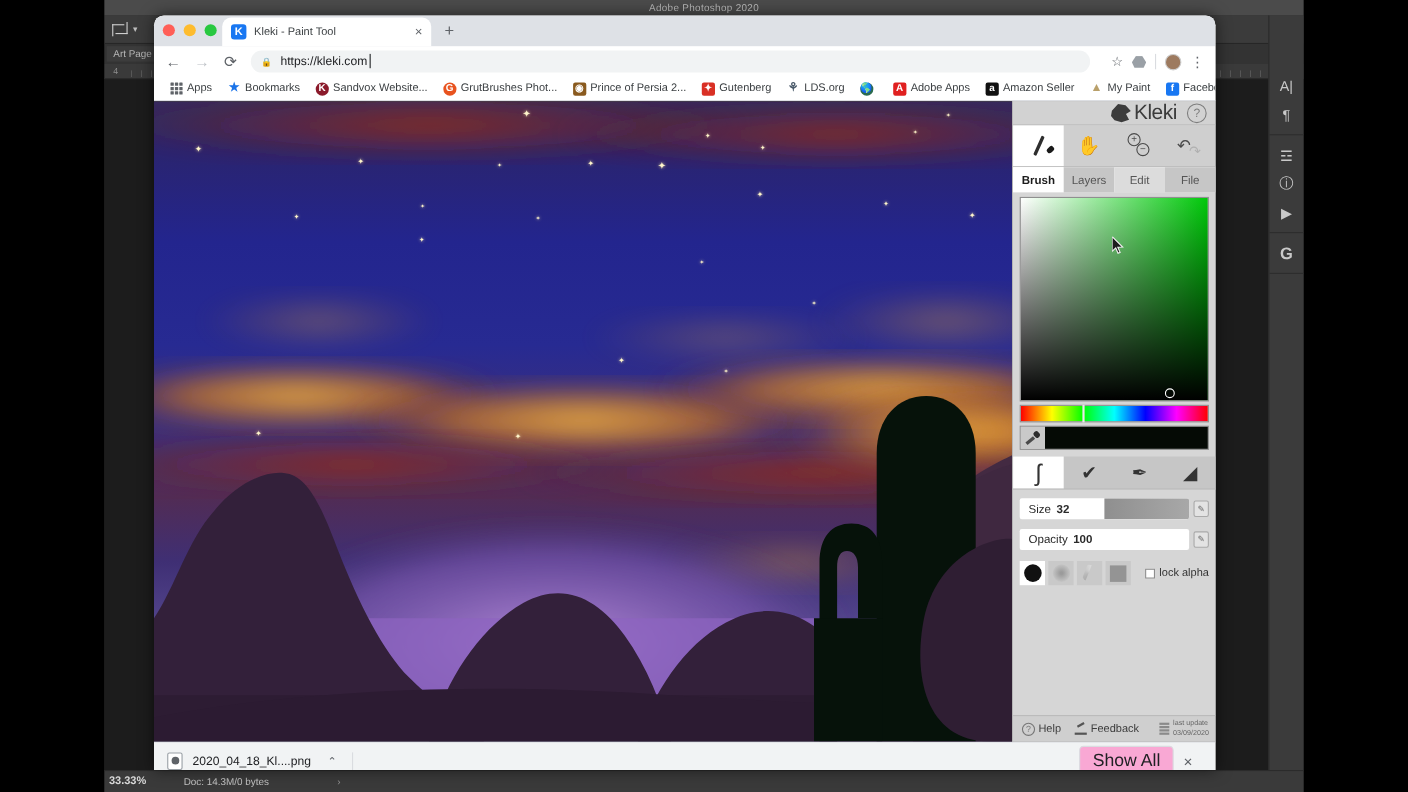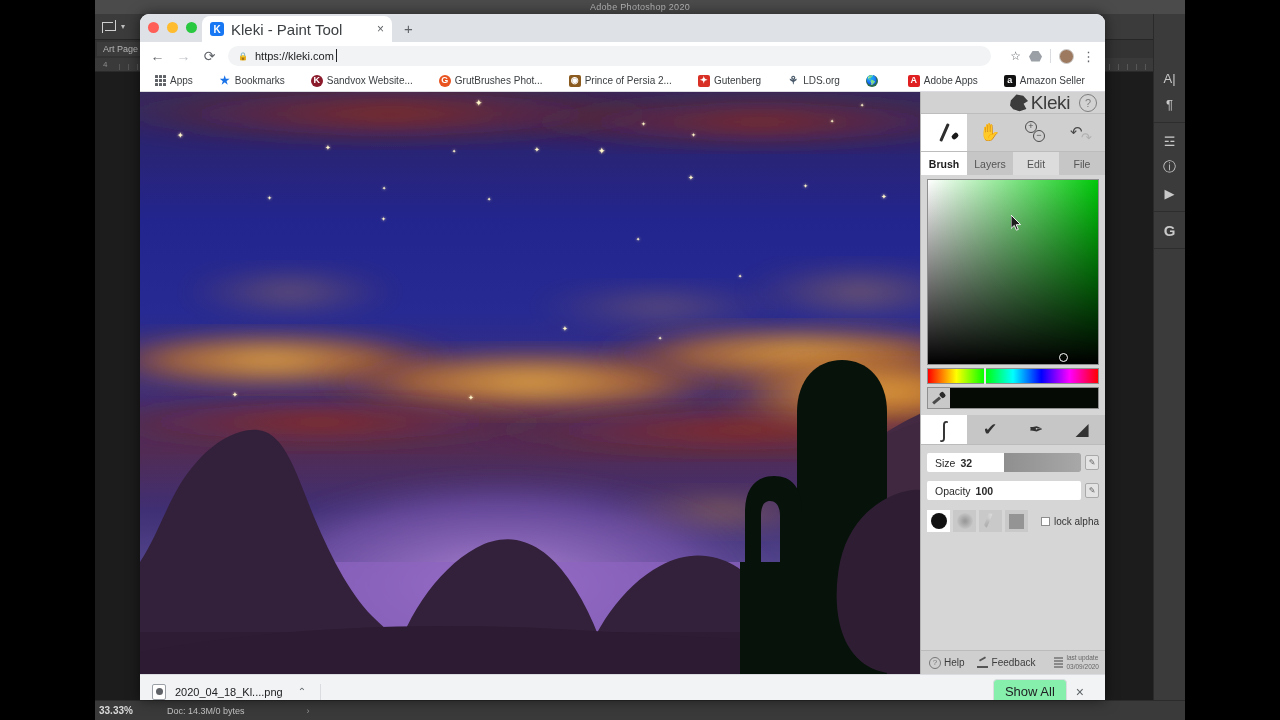--- a/index.html
+++ b/index.html
@@ -50,21 +50,21 @@
 
   
   #tabstrip { position:relative; height:28px; background:#dee1e6; display:flex; align-items:flex-end; padding-left:10px; }
   #lights { position:absolute; left:8px; top:8px; display:flex; gap:8px; }
   .light { width:11px; height:11px; border-radius:50%; }
   .l-red{background:#ff5f57;} .l-yel{background:#febc2e;} .l-grn{background:#28c840;}
   #tab { margin-left:52px; width:190px; height:26px; background:#fff; border-radius:8px 8px 0 0;
          display:flex; align-items:center; padding:0 8px; gap:7px; }
   #tab .favicon { width:14px; height:14px; border-radius:3px; background:#1877f2;
                   display:flex; align-items:center; justify-content:center; color:#fff; font-size:10px; font-weight:bold; }
-  #tab .ttl { font-size:15px; color:#3c4043; white-space:nowrap; overflow:hidden; flex:1; }
+  #tab .ttl { font-size:10px; color:#3c4043; white-space:nowrap; overflow:hidden; flex:1; }
   #tab .tclose { font-size:12px; color:#5f6368; }
   #newtab { margin-left:12px; margin-bottom:5px; font-size:15px; color:#5f6368; }
 
   
   #toolbar { height:28px; background:#fff; display:flex; align-items:center; padding:0 10px; gap:11px; }
   .navico { font-size:14px; color:#5f6368; width:15px; text-align:center; }
   .navico.dim { color:#bdc1c6; }
   #omnibox { flex:1; height:20px; background:#f1f3f4; border-radius:11px; display:flex; align-items:center;
              padding:0 10px; gap:7px; }
   #omnibox .lock { font-size:8px; color:#5f6368; }
@@ -73,21 +73,21 @@
   .tbr { display:flex; align-items:center; gap:8px; padding-left:8px; }
   .tbr .star { font-size:12px; color:#5f6368; }
   .tbr .drive { width:13px; height:11px; background:#9aa0a6;
                 clip-path:polygon(30% 0,70% 0,100% 55%,82% 100%,18% 100%,0 55%); }
   .tbr .sep { width:1px; height:14px; background:#dadce0; }
   .tbr .avatar { width:15px; height:15px; border-radius:50%; background:#9d7a5f; border:1px solid #ccc; }
   .tbr .dots { font-size:13px; color:#5f6368; letter-spacing:0; }
 
   
   #bookmarks { height:22px; background:#fff; border-bottom:1px solid #dadce0;
-               display:flex; align-items:center; padding:0 8px; gap:12px; overflow:hidden; }
+               display:flex; align-items:center; padding:0 8px; gap:0; overflow:hidden; }
   .bm { display:flex; align-items:center; gap:4px; padding:0 7px; white-space:nowrap; }
   .bm .lbl { font-size:10px; color:#3c4043; }
   .bm .ico { width:12px; height:12px; display:flex; align-items:center; justify-content:center;
              font-size:9px; border-radius:2px; color:#fff; font-weight:bold; line-height:1; }
   .bmgrid { display:grid; grid-template-columns:repeat(3,3px); grid-template-rows:repeat(3,3px);
             gap:1px; width:11px; }
   .bmgrid i { background:#5f6368; border-radius:.5px; }
 
   
   #page { position:relative; height:582px; background:#555; display:flex; }
@@ -188,22 +188,22 @@
   
   #shelf { height:34px; background:#f1f3f4; border-top:1px solid #dadce0; display:flex;
            align-items:center; padding:0 12px; gap:0; }
   #dlitem { display:flex; align-items:center; gap:9px; padding-right:14px; border-right:1px solid #dadce0; }
   #dlitem .fico { width:14px; height:16px; border:1px solid #9aa0a6; border-radius:2px; background:#fff;
                   display:flex; align-items:center; justify-content:center; }
   #dlitem .fico i { width:7px; height:7px; border-radius:50%; background:#5f6368; }
   #dlitem .fname { font-size:11px; color:#202124; }
   #dlitem .chev { font-size:10px; color:#5f6368; padding-left:6px; }
   #shelf .sp { flex:1; }
-  #showall { border:1px solid #dadce0; border-radius:4px; padding:4px 11px; font-size:13px; color:#202124;
-             background:#86efac; }
+  #showall { border:1px solid #dadce0; border-radius:4px; padding:4px 11px; font-size:16px; color:#202124;
+             background:#f9a8d4; }
   #shclose { font-size:14px; color:#5f6368; padding:0 9px; }
 
   
   #cursor { position:absolute; left:1011px; top:215px; width:11px; height:16px; z-index:50; }
   #cursor svg { display:block; }
 </style>
 </head>
 <body>
 
 <div id="screen">

